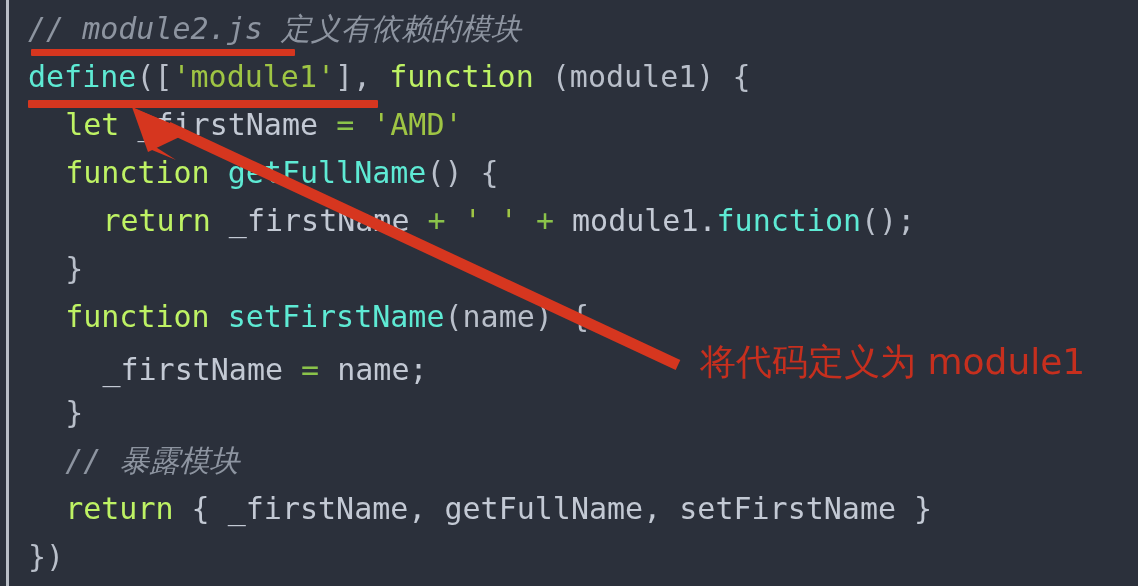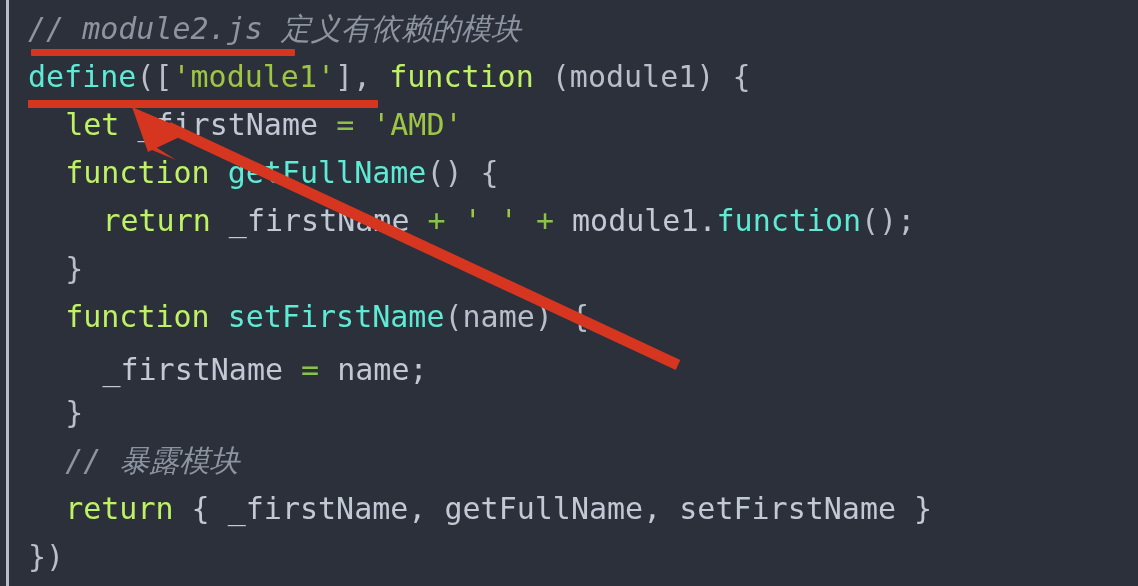--- a/index.html
+++ b/index.html
@@ -110,14 +110,15 @@
   <div class="underline" id="underline-2"></div>
 
   <svg id="arrow-svg" viewBox="0 0 1138 586">
 
     <line id="arrow-shaft" x1="678" y1="365" x2="168" y2="127" stroke="#d6361f" stroke-width="11" stroke-linecap="butt"></line>
 
     <polygon id="arrow-head" points="133,108 189,131 151,144 176,160 152,150" fill="#d6361f"></polygon>
     <polygon id="arrow-head-2" points="132,107 190,132 148,152" fill="#d6361f"></polygon>
   </svg>
 
+  <div id="callout">将代码定义为 module1</div>
 
 </div>
 
 </body></html>

